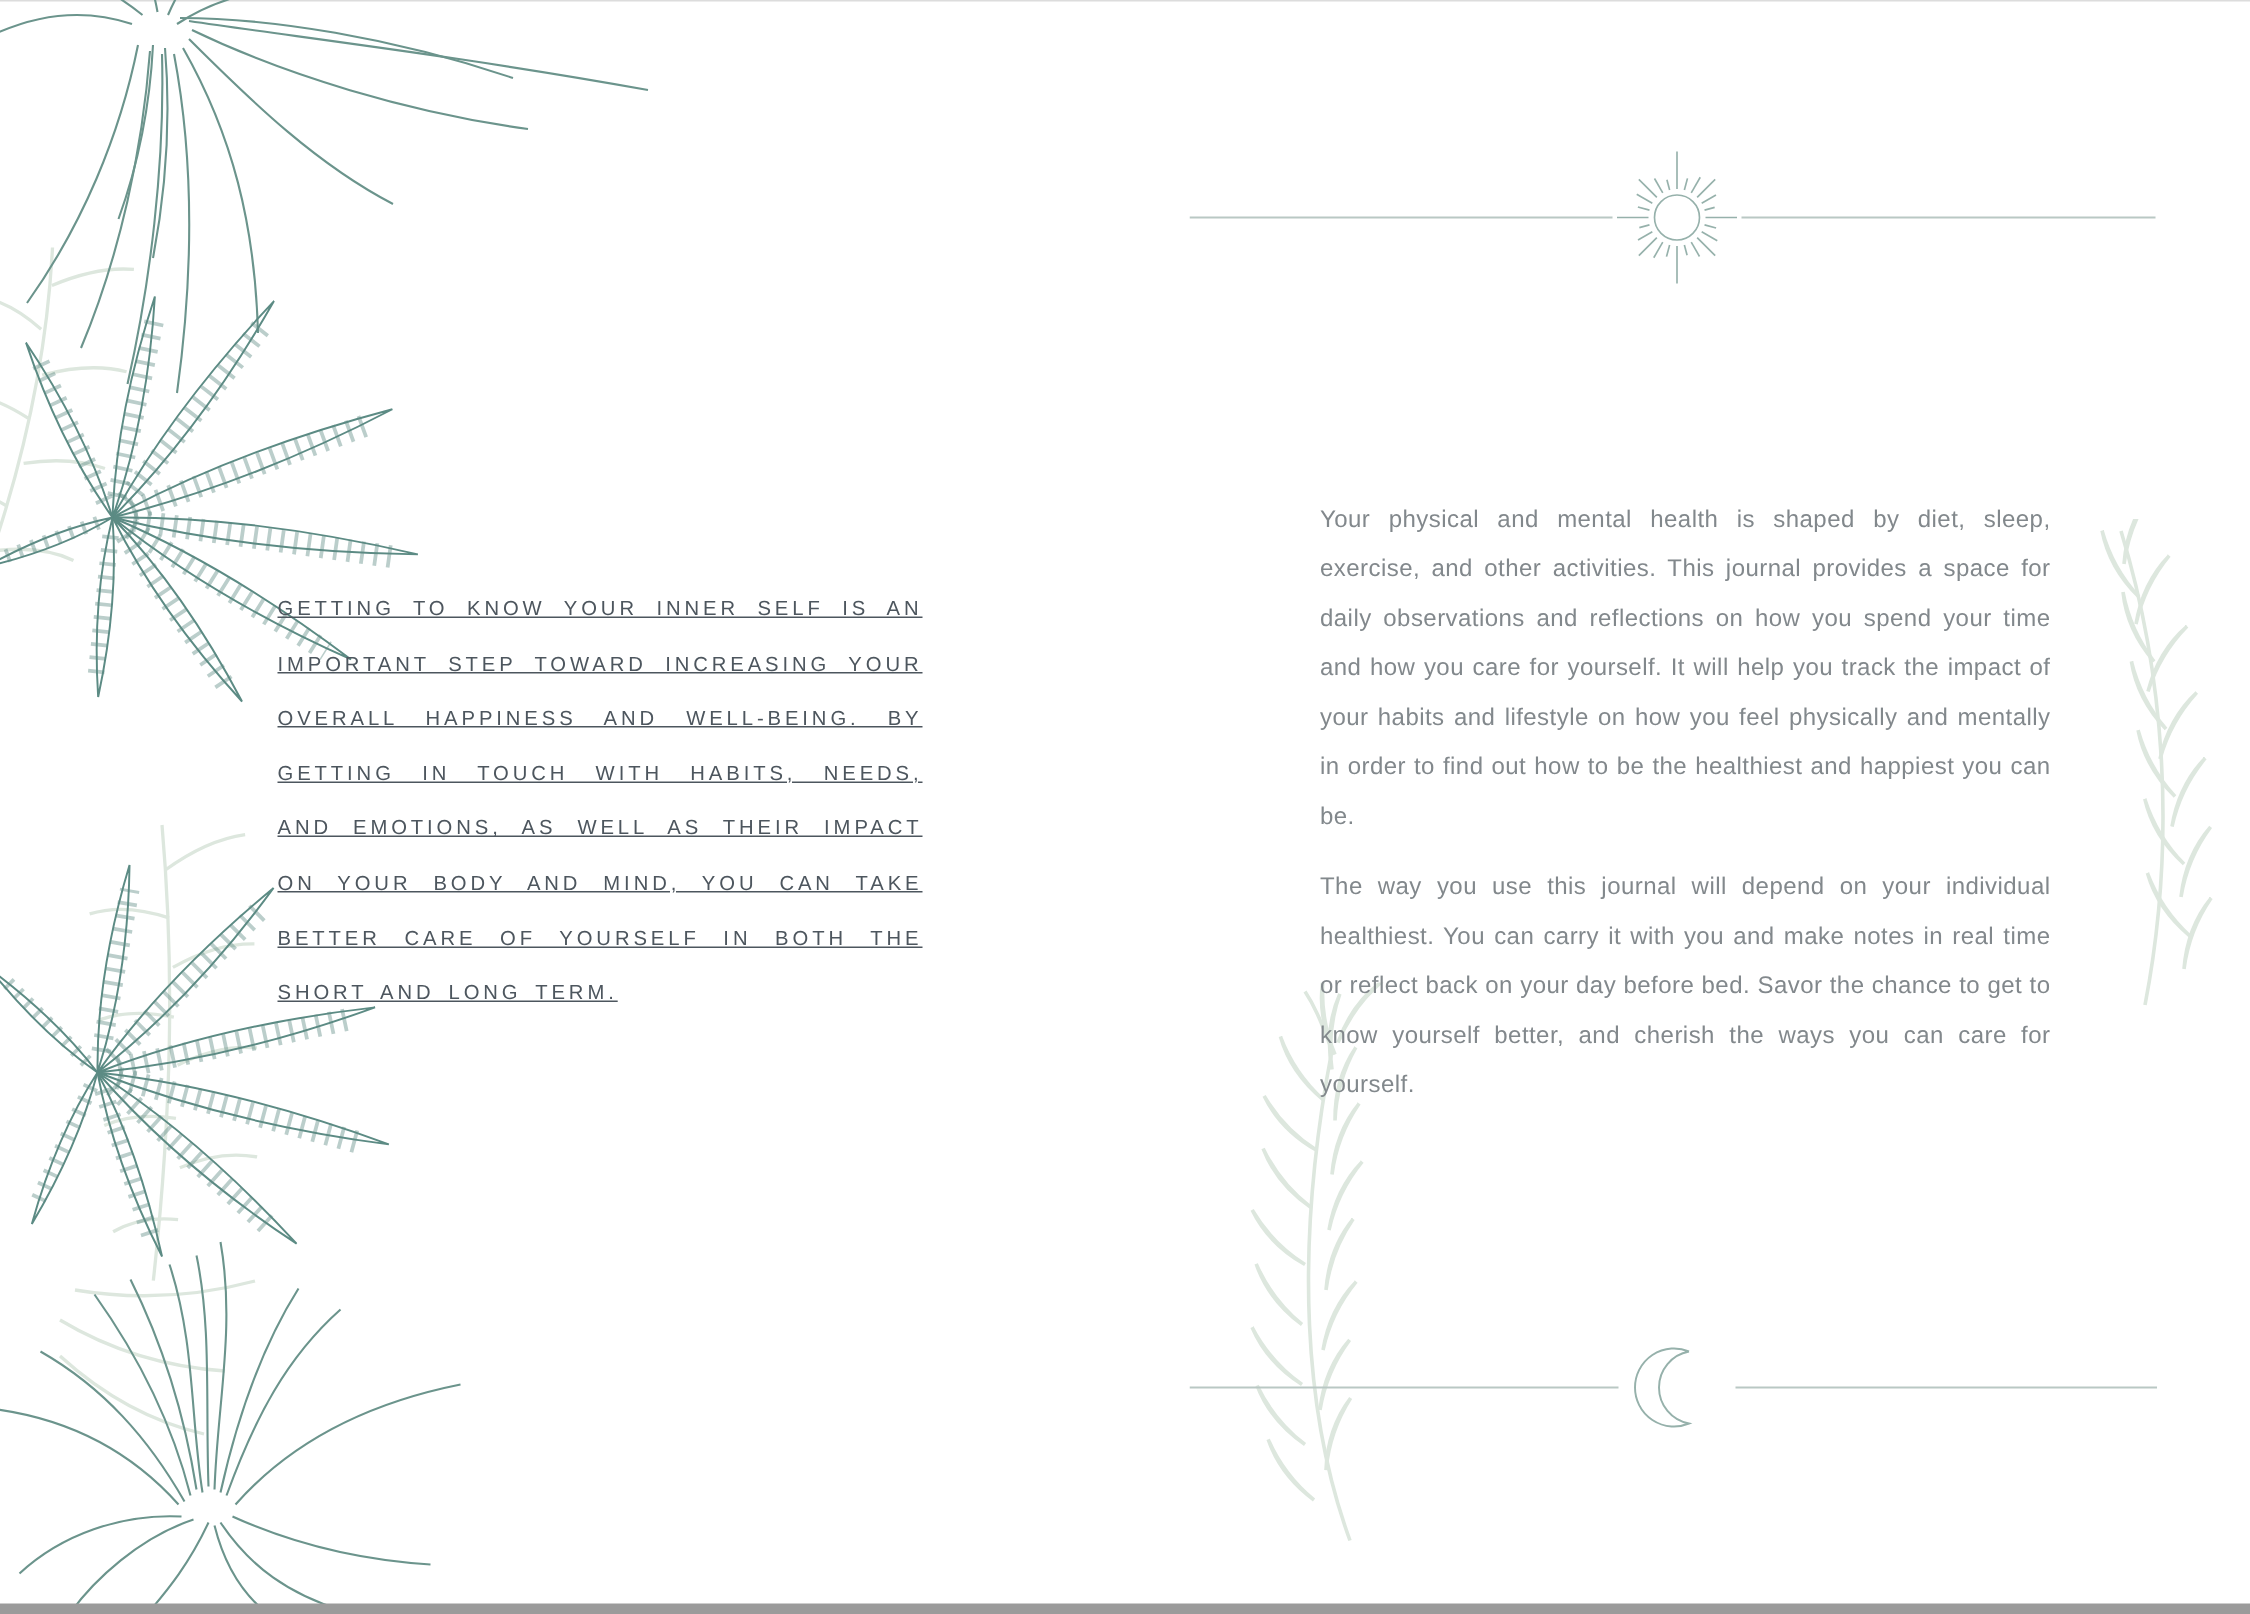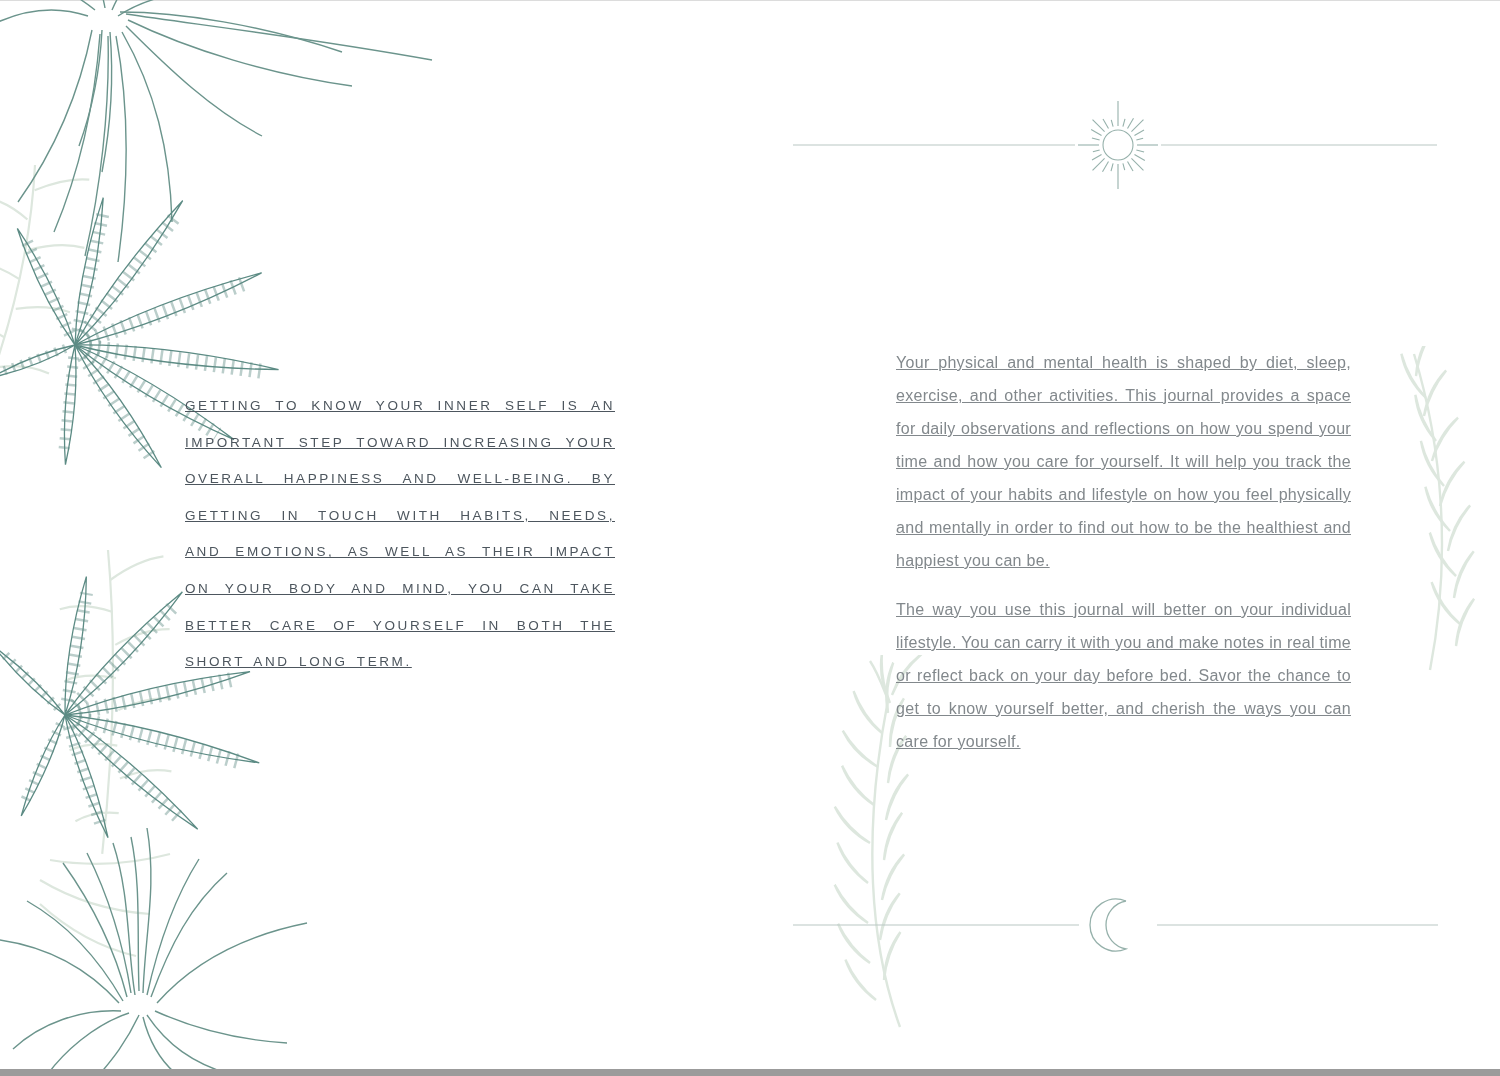--- a/index.html
+++ b/index.html
@@ -16,21 +16,21 @@
     left:185px;top:388px;width:430px;
     color:#4d565e;font-size:13.5px;letter-spacing:2.6px;word-spacing:3px;
     line-height:36.6px;text-align:justify;text-transform:uppercase;text-decoration:underline;
   }
   
   #right-body{
     left:880px;top:330px;width:487px;
     color:#82888c;font-size:16px;letter-spacing:0.3px;line-height:33px;
     text-align:justify;
   }
-  #right-body p{margin:16px;text-decoration:underline;}
+  #right-body p{margin:0;}
   #right-body p + p{margin-top:14px;}
   svg{display:block;}
   .leafband{opacity:0.42;}
 </style>
 </head>
 <body>
 
 <div id="stage">
 
   <div class="abs" id="top-edge"></div>
@@ -262,18 +262,18 @@
     <line x1="364" y1="45" x2="645" y2="45" stroke="#b9c8c4" stroke-width="1.2"></line>
     <g transform="translate(325,45)">
       <path d="M 8,-24 A 26,26 0 1 0 8,24 A 24.4,24.4 0 0 1 8,-24" stroke="#96b1ab" stroke-width="1.3" fill="none"></path>
     </g>
   </svg>
 
   <div class="abs" id="left-intro">GETTING TO KNOW YOUR INNER SELF IS AN IMPORTANT STEP TOWARD INCREASING YOUR OVERALL HAPPINESS AND WELL-BEING. BY GETTING IN TOUCH WITH HABITS, NEEDS, AND EMOTIONS, AS WELL AS THEIR IMPACT ON YOUR BODY AND MIND, YOU CAN TAKE BETTER CARE OF YOURSELF IN BOTH THE SHORT AND LONG TERM.</div>
 
   <div class="abs" id="right-body">
     <p>Your physical and mental health is shaped by diet, sleep, exercise, and other activities. This journal provides a space for daily observations and reflections on how you spend your time and how you care for yourself. It will help you track the impact of your habits and lifestyle on how you feel physically and mentally in order to find out how to be the healthiest and happiest you can be.</p>
-    <p>The way you use this journal will better on your individual lifestyle. You can carry it with you and make notes in real time or reflect back on your day before bed. Savor the chance to get to know yourself better, and cherish the ways you can care for yourself.</p>
+    <p>The way you use this journal will depend on your individual healthiest. You can carry it with you and make notes in real time or reflect back on your day before bed. Savor the chance to get to know yourself better, and cherish the ways you can care for yourself.</p>
   </div>
 
   <div class="abs" id="bottom-edge"></div>
 
 </div>
 
 </body></html>

